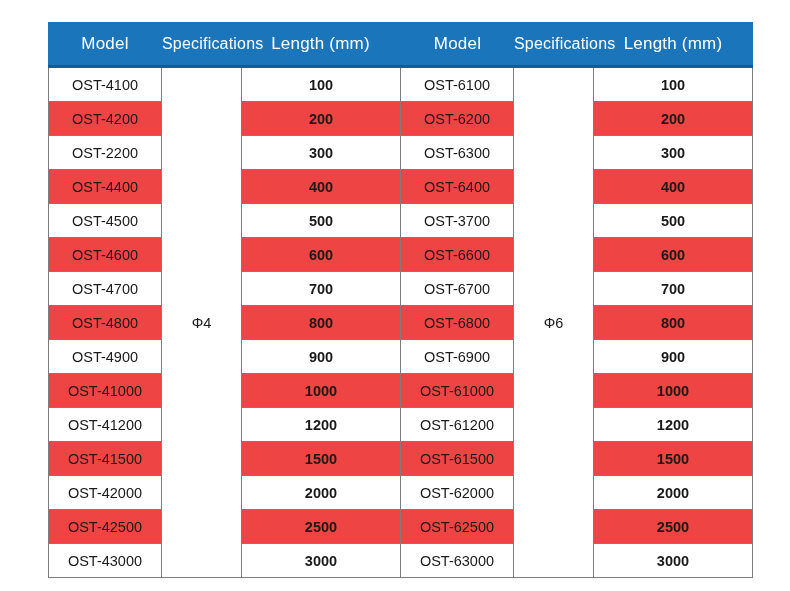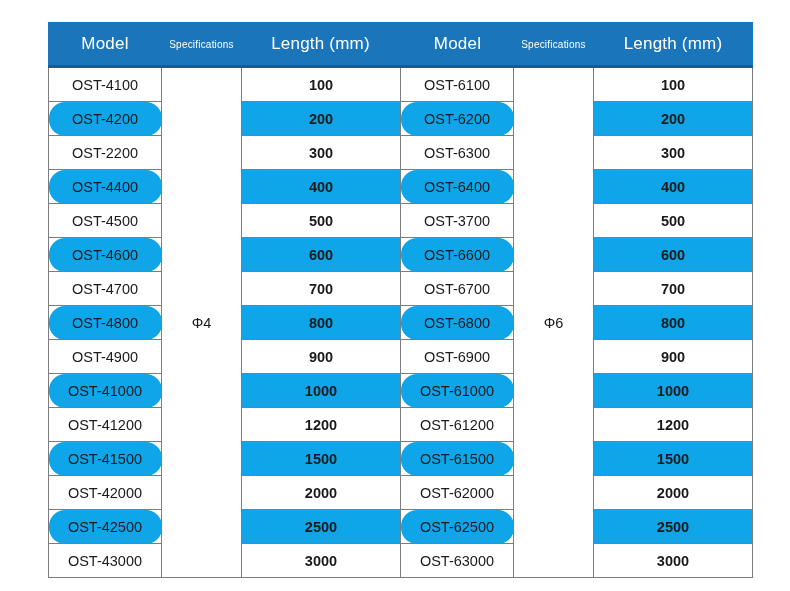--- a/index.html
+++ b/index.html
@@ -45,36 +45,35 @@
     border-color: #1a75bb;
     border-bottom: 3px solid #0f5d9c;
     font-weight: normal;
     letter-spacing: 0.2px;
   }
   th.h-model,
   th.h-length {
     font-size: 17px;
   }
   th.h-spec {
-    font-size: 10px;
+    font-size: 16px;
   }
 
   
   table.spec-table tbody td {
     height: 33px;
     font-size: 14.5px;
     background: #ffffff;
   }
   table.spec-table tbody tr.alt td {
-    background: #0ea5e9;
+    background: #ef4444;
   }
 
   td.c-model {
     font-size: 14.5px;
-    border-radius: 16px;
   }
   td.c-length {
     font-size: 14.5px;
     font-weight: bold;
   }
 
   
   td.c-spec {
     background: #ffffff !important;
     font-size: 16px;

